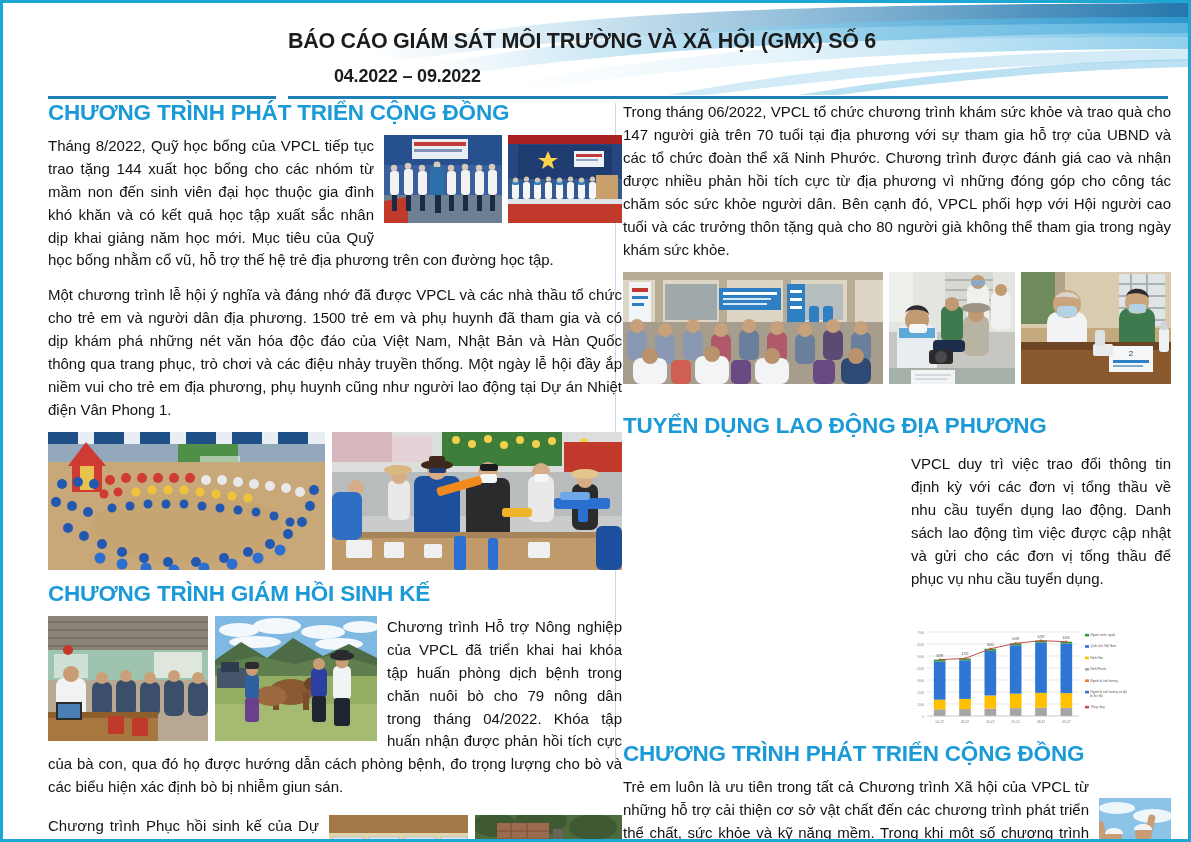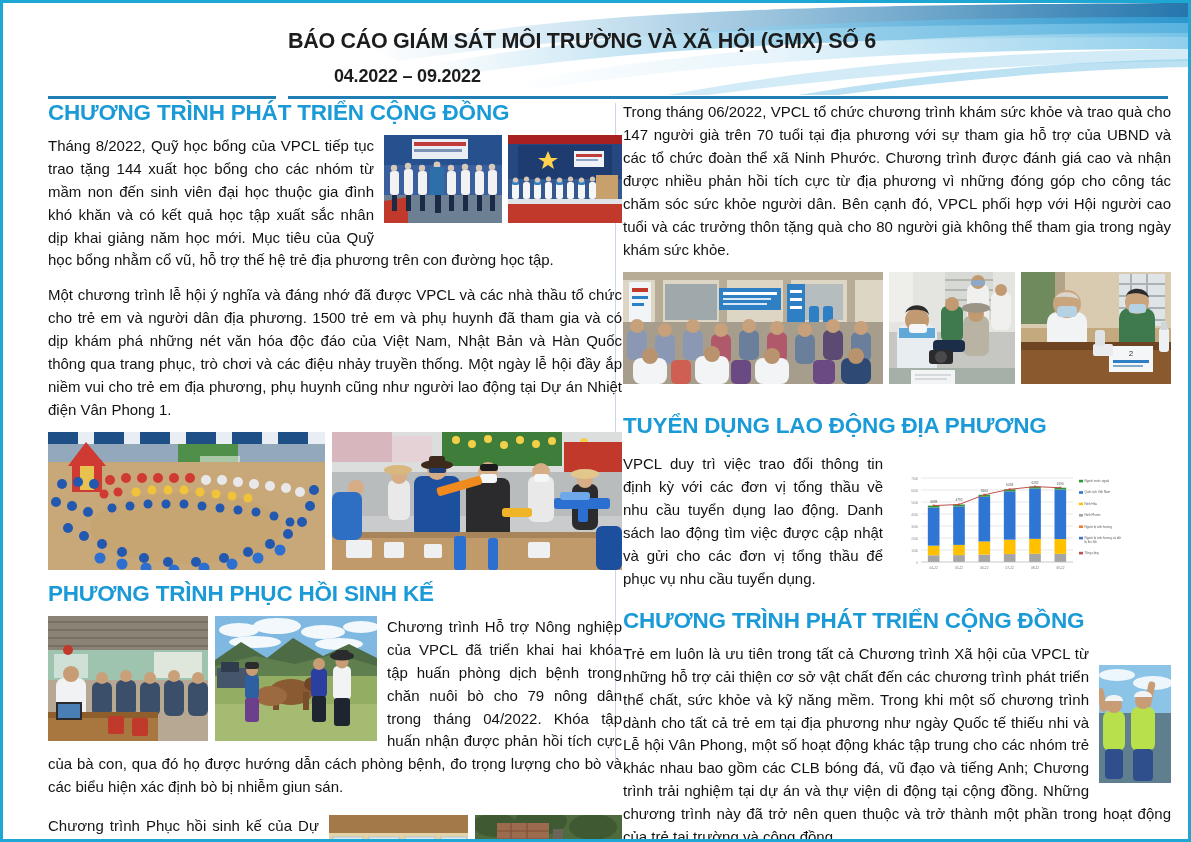--- a/index.html
+++ b/index.html
@@ -496,21 +496,21 @@
             <g fill="#1d4f9f">
                 <rect x="264" y="94" width="26" height="44" rx="6"></rect>
               </g>
             <g>
                 <rect x="0" y="60" width="30" height="48" rx="7" fill="#2e6fc4"></rect>
               </g>
           </svg>
         </div>
       </div>
 
-      <h2 class="section-title" style="margin-top:12px;">PHƯƠNG TRÌNH PHỤC HỒI SINH KẾ</h2>
+      <h2 class="section-title" style="margin-top:12px;">CHƯƠNG TRÌNH GIÁM HỒI SINH KẾ</h2>
 
       <div class="clearfix">
         <div class="wrap-left row" style="gap:7px;">
           <div class="photo" style="width:160px;height:125px;">
             <svg viewBox="0 0 160 125" preserveAspectRatio="none">
               <rect width="160" height="125" fill="#c3b7a4"></rect>
               <rect x="0" y="0" width="160" height="34" fill="#8c8377"></rect>
               <g stroke="#6f6a61" stroke-width="1.4">
                 <line x1="0" y1="6" x2="160" y2="6"></line>
                   <line x1="0" y1="14" x2="160" y2="14"></line>
@@ -889,21 +889,21 @@
             <rect x="140" y="50" width="6" height="8" fill="#cfd6db"></rect>
 
             <rect x="72" y="72" width="20" height="12" rx="2" fill="#e9ebee"></rect>
             <rect x="74" y="58" width="10" height="16" rx="3" fill="#dfe3e6"></rect>
           </svg>
         </div>
       </div>
 
       <h2 class="section-title" style="margin-top:30px;">TUYỂN DỤNG LAO ĐỘNG ĐỊA PHƯƠNG</h2>
 
-      <div class="row" style="gap:12px;align-items:center;">
+      <div class="row" style="gap:21px;align-items:flex-end;flex-direction:column;">
         <p class="body-text" style="width:260px;margin-top:6px;">VPCL duy trì việc trao đổi thông tin định kỳ với các đơn vị tổng thầu về nhu cầu tuyển dụng lao động. Danh sách lao động tìm việc được cập nhật và gửi cho các đơn vị tổng thầu để phục vụ nhu cầu tuyển dụng.</p>
 
         <div class="chart-box">
           <svg class="chart-svg" width="270" height="112" viewBox="0 0 270 112">
             <rect width="270" height="112" fill="#ffffff"></rect>
 
             <g id="chart-grid" stroke="#d9d9d9" stroke-width="0.6">
                 <line x1="26" y1="94" x2="178" y2="94"></line>
                 <line x1="26" y1="82" x2="178" y2="82"></line>
                 <line x1="26" y1="70" x2="178" y2="70"></line>

